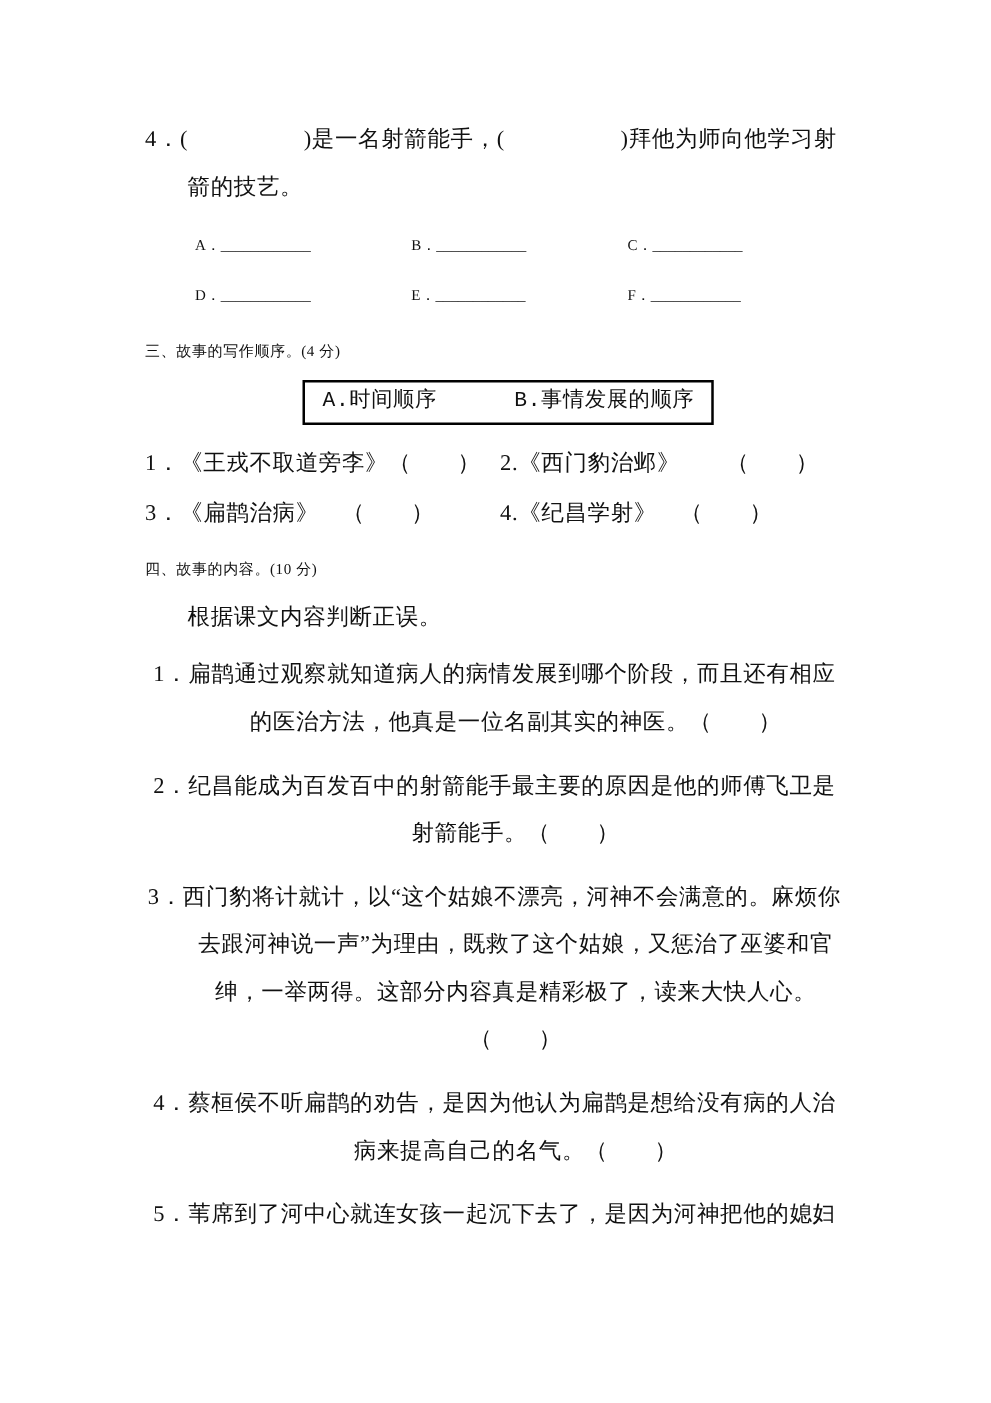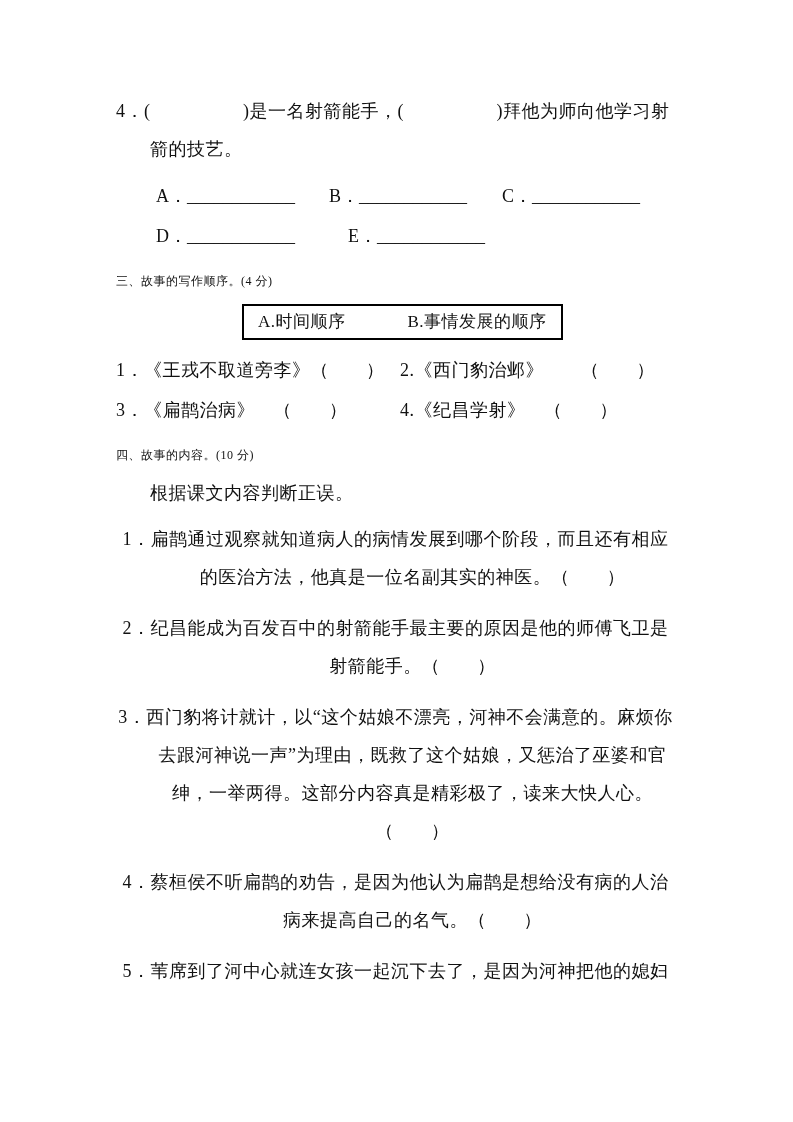--- a/index.html
+++ b/index.html
@@ -20,32 +20,32 @@
   .para {
     font-size: 18px;
     line-height: 38px;
     letter-spacing: 0.5px;
   }
   .hang { padding-left: 34px; text-indent: -34px; }
   .q4 { margin-bottom: 8px; }
   .blank-row {
     display: flex;
     padding-left: 40px;
-    font-size: 18px;
+    font-size: 12px;
     line-height: 40px;
     letter-spacing: 0;
   }
   .blank-cell { width: 192px; white-space: nowrap; }
   .section-title {
     font-size: 12px;
     line-height: 38px;
     letter-spacing: 0.5px;
     margin-top: 6px;
   }
-  .option-box-wrap { margin: 4px 0 10px 0; }
+  .option-box-wrap { margin: 4px 0 10px 0; font-family: Liberation Mono, monospace; }
   .option-box {
     display: inline-flex;
     gap: 62px;
     border: 2px solid #000000;
     padding: 2px 14px;
     margin-left: 126px;
     font-size: 17px;
     line-height: 28px;
     letter-spacing: 0.5px;
   }
@@ -74,20 +74,21 @@
 
   <div class="blank-row">
     <span class="blank-cell">A．____________</span>
     <span class="blank-cell">B．____________</span>
     <span class="blank-cell">C．____________</span>
   </div>
 
   <div class="blank-row">
     <span class="blank-cell">D．____________</span>
     <span class="blank-cell">E．____________</span>
+    <span class="blank-cell">F．____________</span>
   </div>
 
   <div class="para section-title">三、故事的写作顺序。(4 分)</div>
 
   <div class="option-box-wrap">
     <div class="option-box">
       <span>A.时间顺序</span>
       <span>B.事情发展的顺序</span>
     </div>
   </div>

